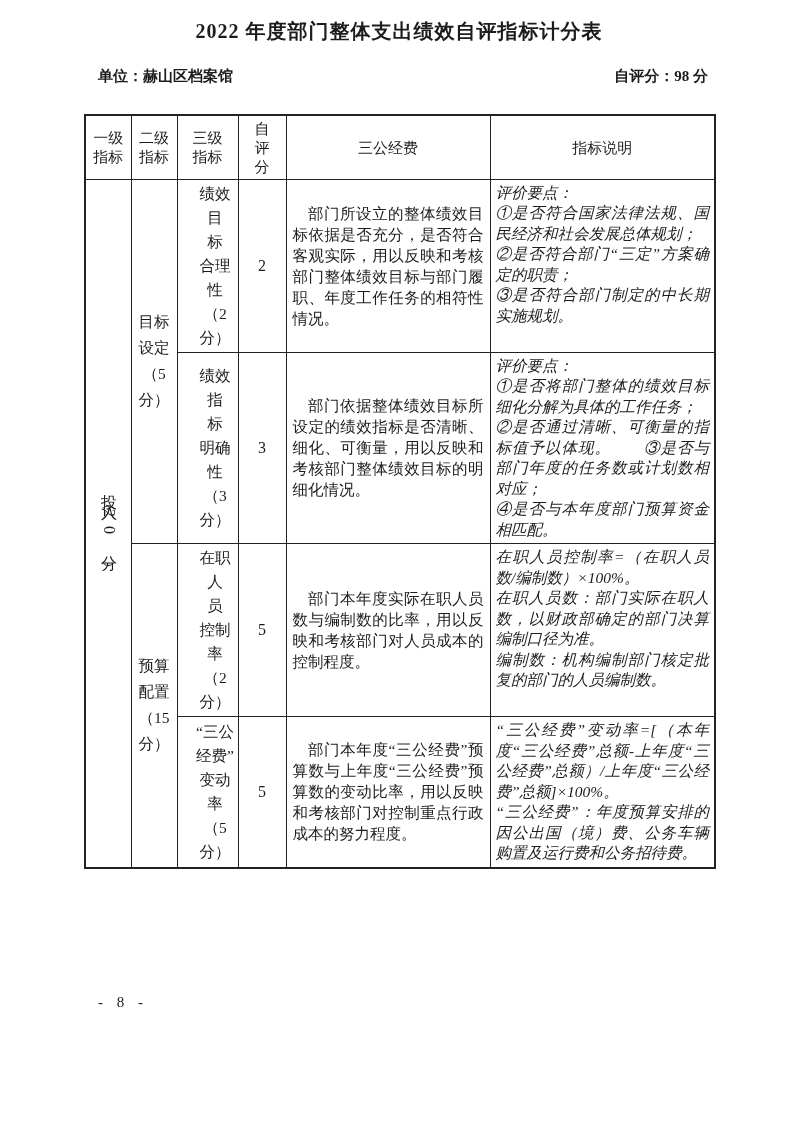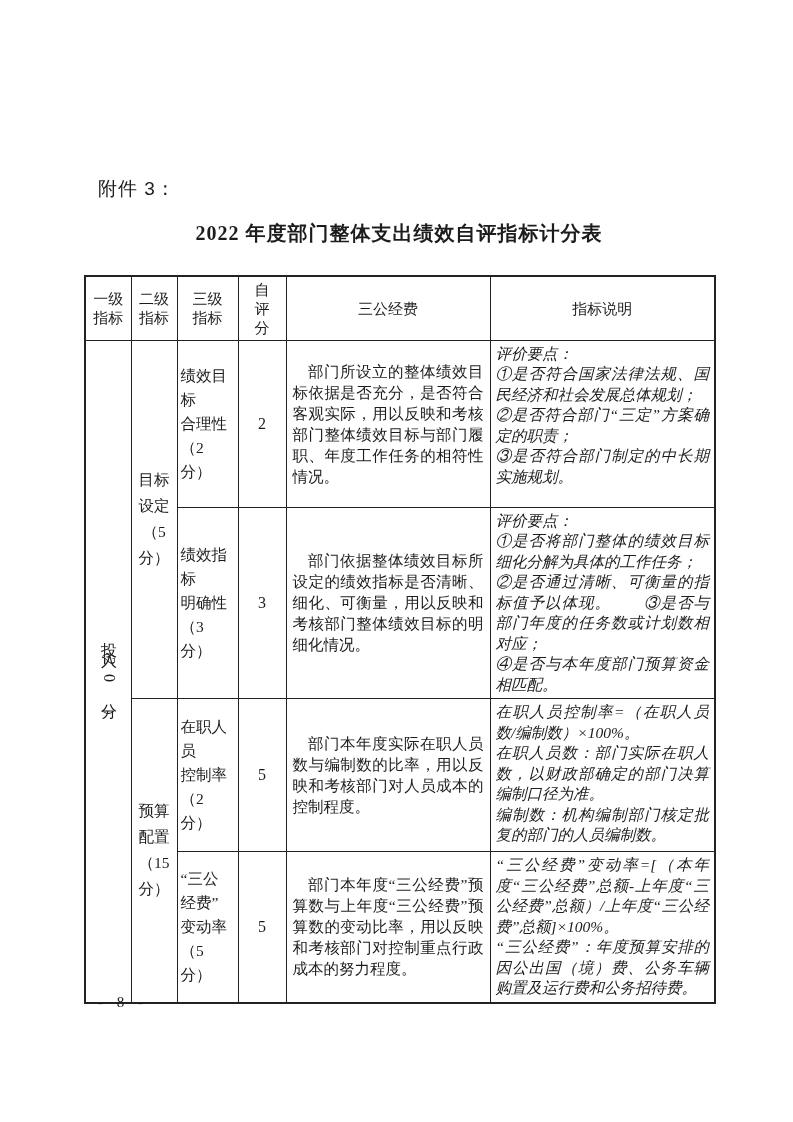--- a/index.html
+++ b/index.html
@@ -35,45 +35,48 @@
   .pre{white-space:pre-line;}
   td.level1-cell{text-align:center;vertical-align:middle;}
   td.level1-cell .vtext{
     display:inline-block;writing-mode:vertical-lr;text-orientation:mixed;
     font-size:16px;letter-spacing:9px;line-height:40px;
   }
   td.level2-cell{
     text-align:center;vertical-align:middle;font-size:15.5px;line-height:26px;
   }
   td.level3-cell{
-    vertical-align:middle;font-size:15.5px;line-height:24px;
+    text-align:center;vertical-align:middle;font-size:15.5px;line-height:24px;padding-left:18px;
   }
   td.score-cell{text-align:center;vertical-align:middle;font-size:16px;}
   td.explain-cell{
     vertical-align:middle;font-size:15.5px;line-height:21px;padding:20px 6px;
     text-align:justify;text-align-last:left;
   }
   td.explain-cell .para{text-indent:1em;}
   td.desc-cell{
     vertical-align:top;font-size:15.5px;line-height:20.5px;padding:3px 5px;
     text-align:justify;text-align-last:left;font-style:italic;
   }
   .page-number{
     position:absolute;left:98px;top:994px;font-size:15px;letter-spacing:5px;
   }
 </style>
 </head>
 <body>
 
 <div class="doc">
 
-  <div class="attachment">附件 3：</div>
 
   <div class="title">2022 年度部门整体支出绩效自评指标计分表</div>
 
+  <div class="unit-row">
+    <span>单位：赫山区档案馆</span>
+    <span>自评分：98 分</span>
+  </div>
 
   <table class="score-table">
     <colgroup>
       <col style="width:46px">
         <col style="width:46px">
         <col style="width:61px">
       <col style="width:48px">
         <col style="width:204px">
         <col style="width:225px">
     </colgroup>

